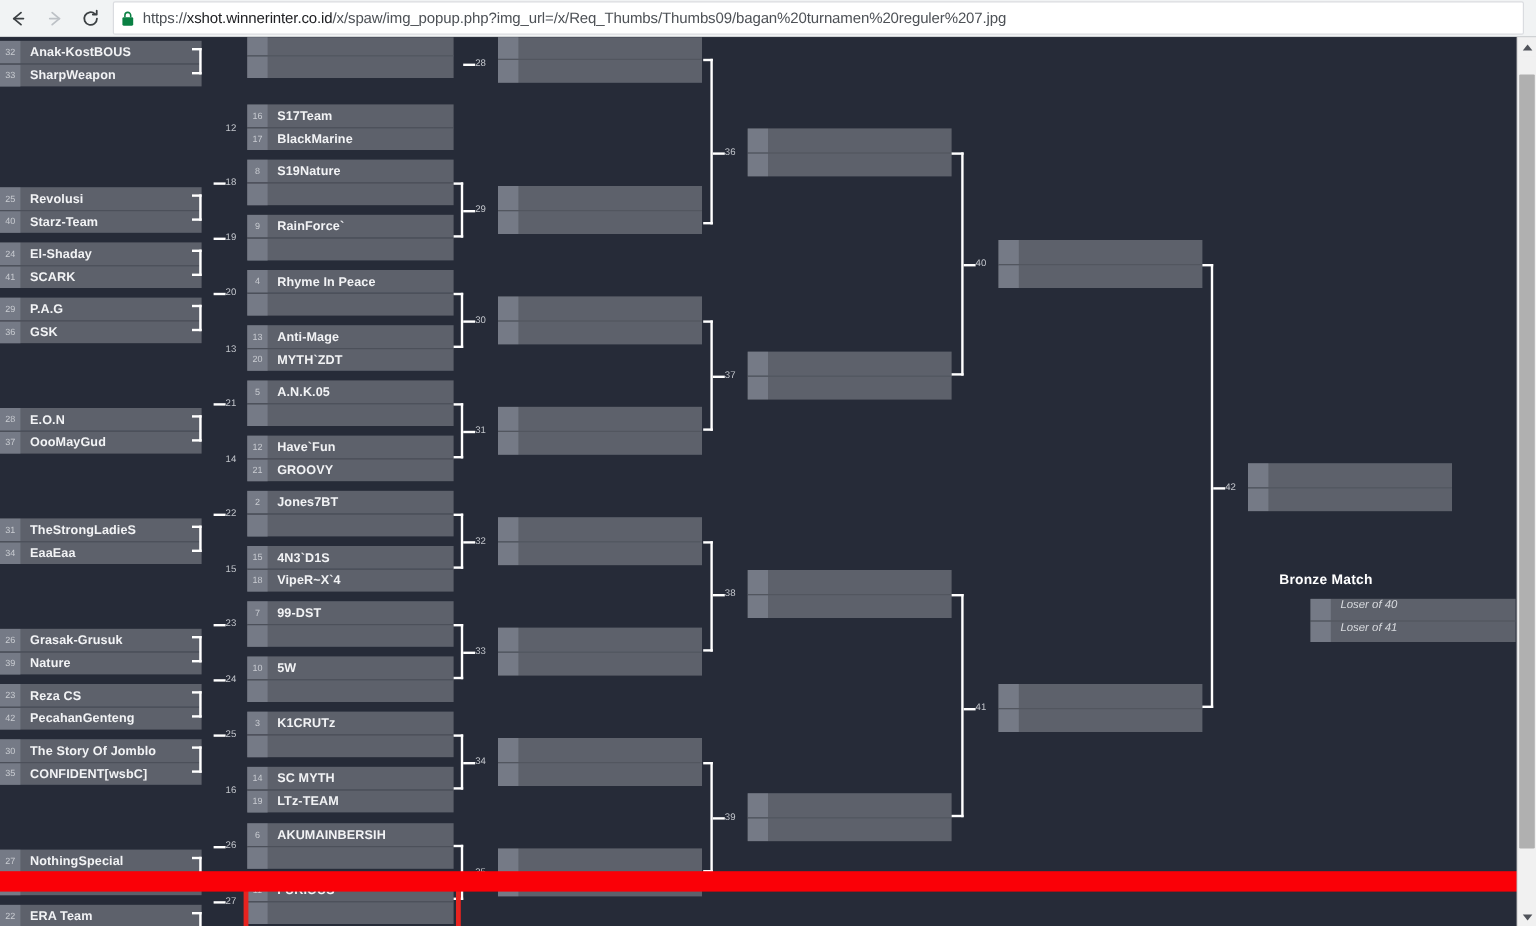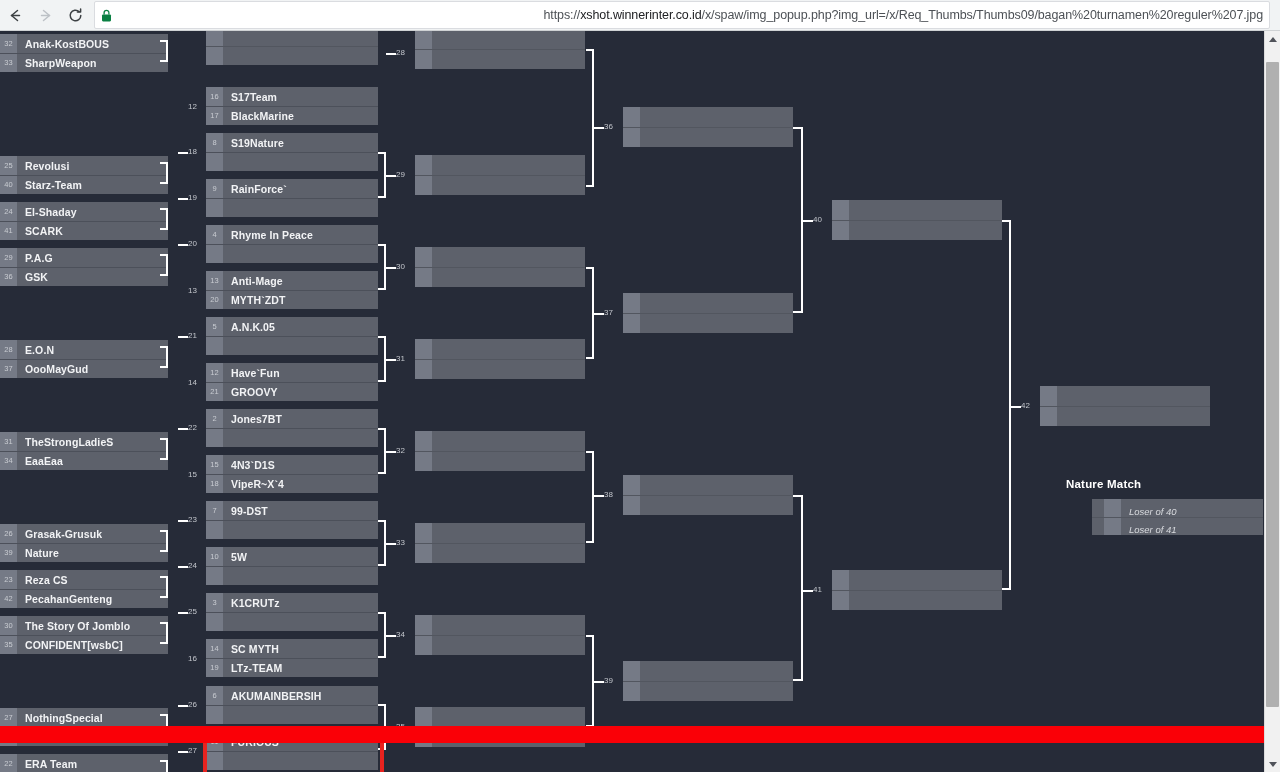--- a/index.html
+++ b/index.html
@@ -17,21 +17,21 @@
     border-bottom:1px solid #cfd2d4;
   }
   .nav-btn {
     width:30px; height:30px; display:flex; align-items:center; justify-content:center;
     flex:0 0 auto;
   }
   .nav-btn svg { display:block; }
   #omnibox {
     flex:1 1 auto; height:28px; margin:0 10px 0 4px;
     background:#ffffff; border:1px solid #dadce0; border-radius:2px;
-    display:flex; align-items:center; padding:0 6px; overflow:hidden;justify-content:space-between;
+    display:flex; align-items:center; padding:0 6px; overflow:hidden;
   }
   #lock-icon { flex:0 0 auto; margin-right:7px; display:flex; }
   #url-text {
     font-size:12.5px; color:#4d5156; white-space:nowrap;
     letter-spacing:-0.1px; font-family:"Liberation Sans", sans-serif;
   }
   #url-text .dom { color:#202124; }
 
   
   #viewport {
@@ -117,21 +117,21 @@
   #bronze-title {
     position:absolute; left:1066px; top:447px;
     color:#ffffff; font-size:11.5px; font-weight:bold;
     letter-spacing:0.2px;
   }
   #bronze-box {
     position:absolute; left:1092px; top:468px; width:171px; height:36px;
     background:#5d616b;
   }
   #bronze-box .brow {
-    height:18px; display:flex; align-items:flex-end; overflow:hidden;padding-left:12px;
+    height:18px; display:flex; align-items:flex-start; overflow:hidden;
   }
   #bronze-box .brow + .brow { border-top:1px solid #52565f; }
   #bronze-box .bsd { width:17px; height:100%; flex:0 0 auto; background:#757a86; }
   #bronze-box .bnm {
     flex:1 1 auto; padding-left:8px; color:#d9dbdf;
     font-size:9.5px; font-style:italic; white-space:nowrap;
   }
 
   
   #promo {
@@ -677,21 +677,21 @@
         </div>
       <div class="half">
           <span class="sd"></span>
           <span class="nm"></span>
         </div>
     </div>
     <div class="mnum" style="left:1021px; top:371px;">42</div>
     <div class="conn-stub" style="left:1011px; top:375px; width:10px;"></div>
     <div class="conn" style="left:1002px; top:189px; width:9px; height:370px;"></div>
 
-    <div id="bronze-title">Nature Match</div>
+    <div id="bronze-title">Bronze Match</div>
     <div id="bronze-box">
       <div class="brow">
         <span class="bsd"></span>
         <span class="bnm">Loser of 40</span>
       </div>
       <div class="brow">
         <span class="bsd"></span>
         <span class="bnm">Loser of 41</span>
       </div>
     </div>

